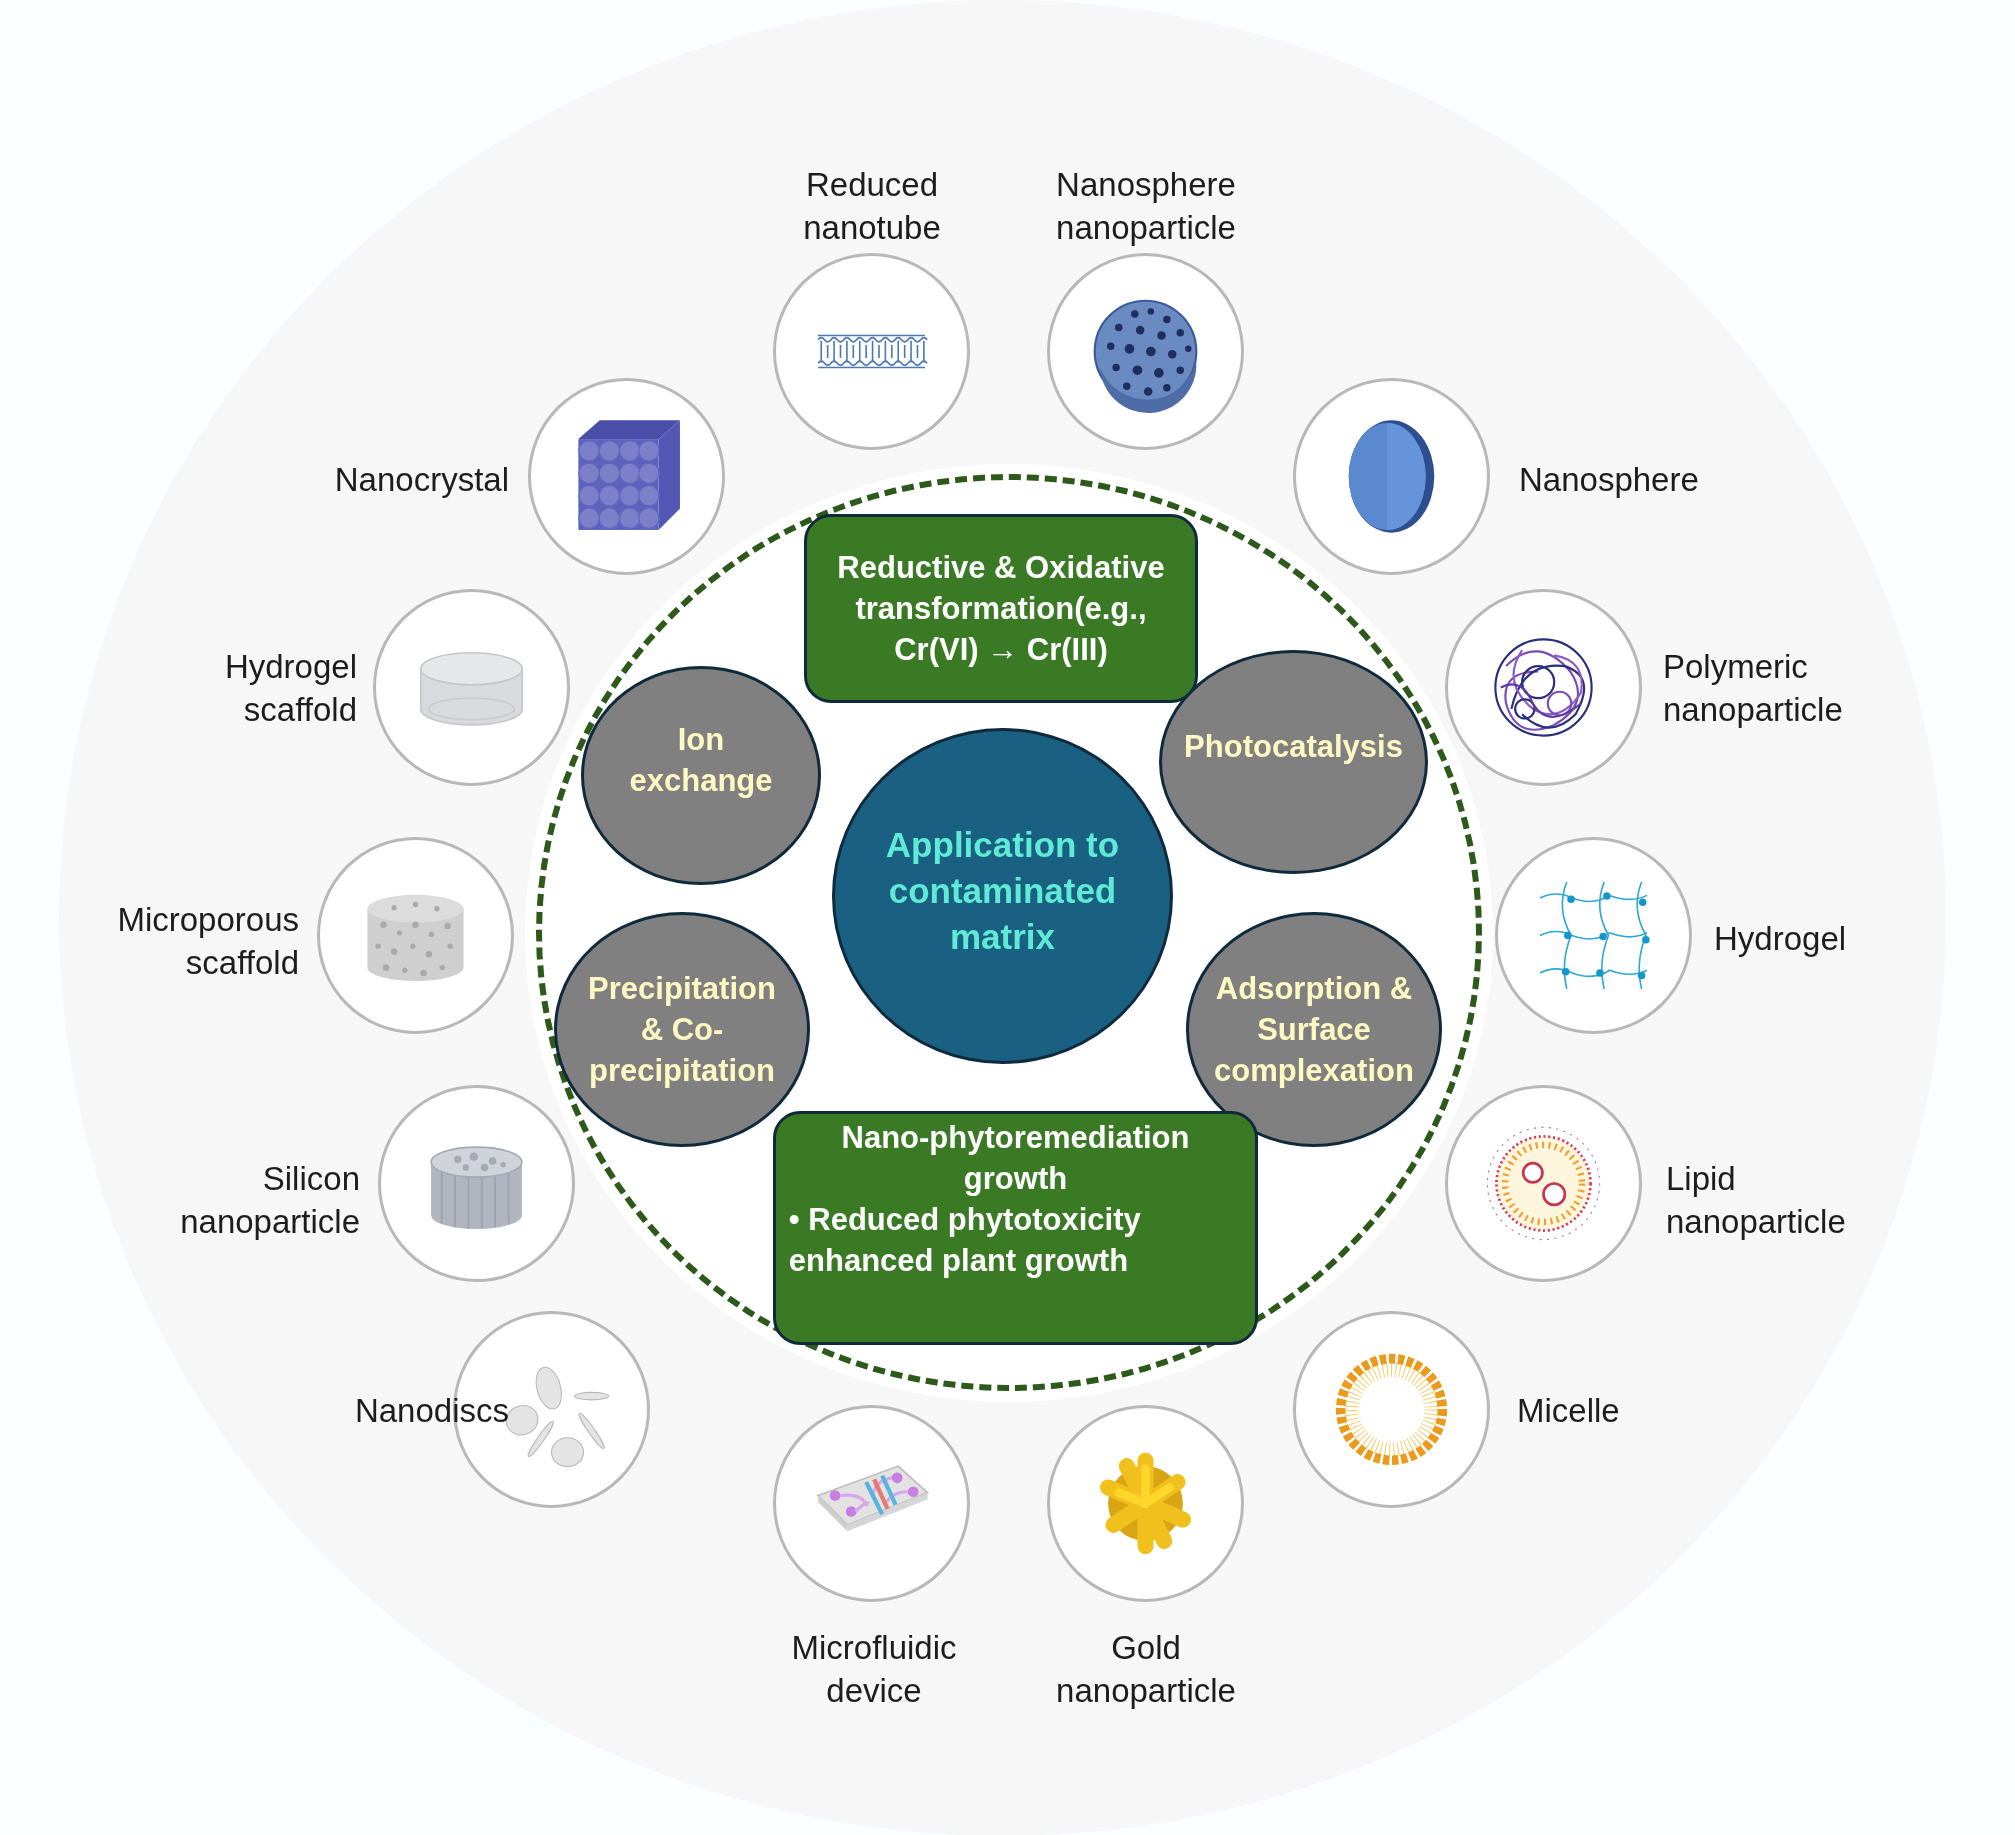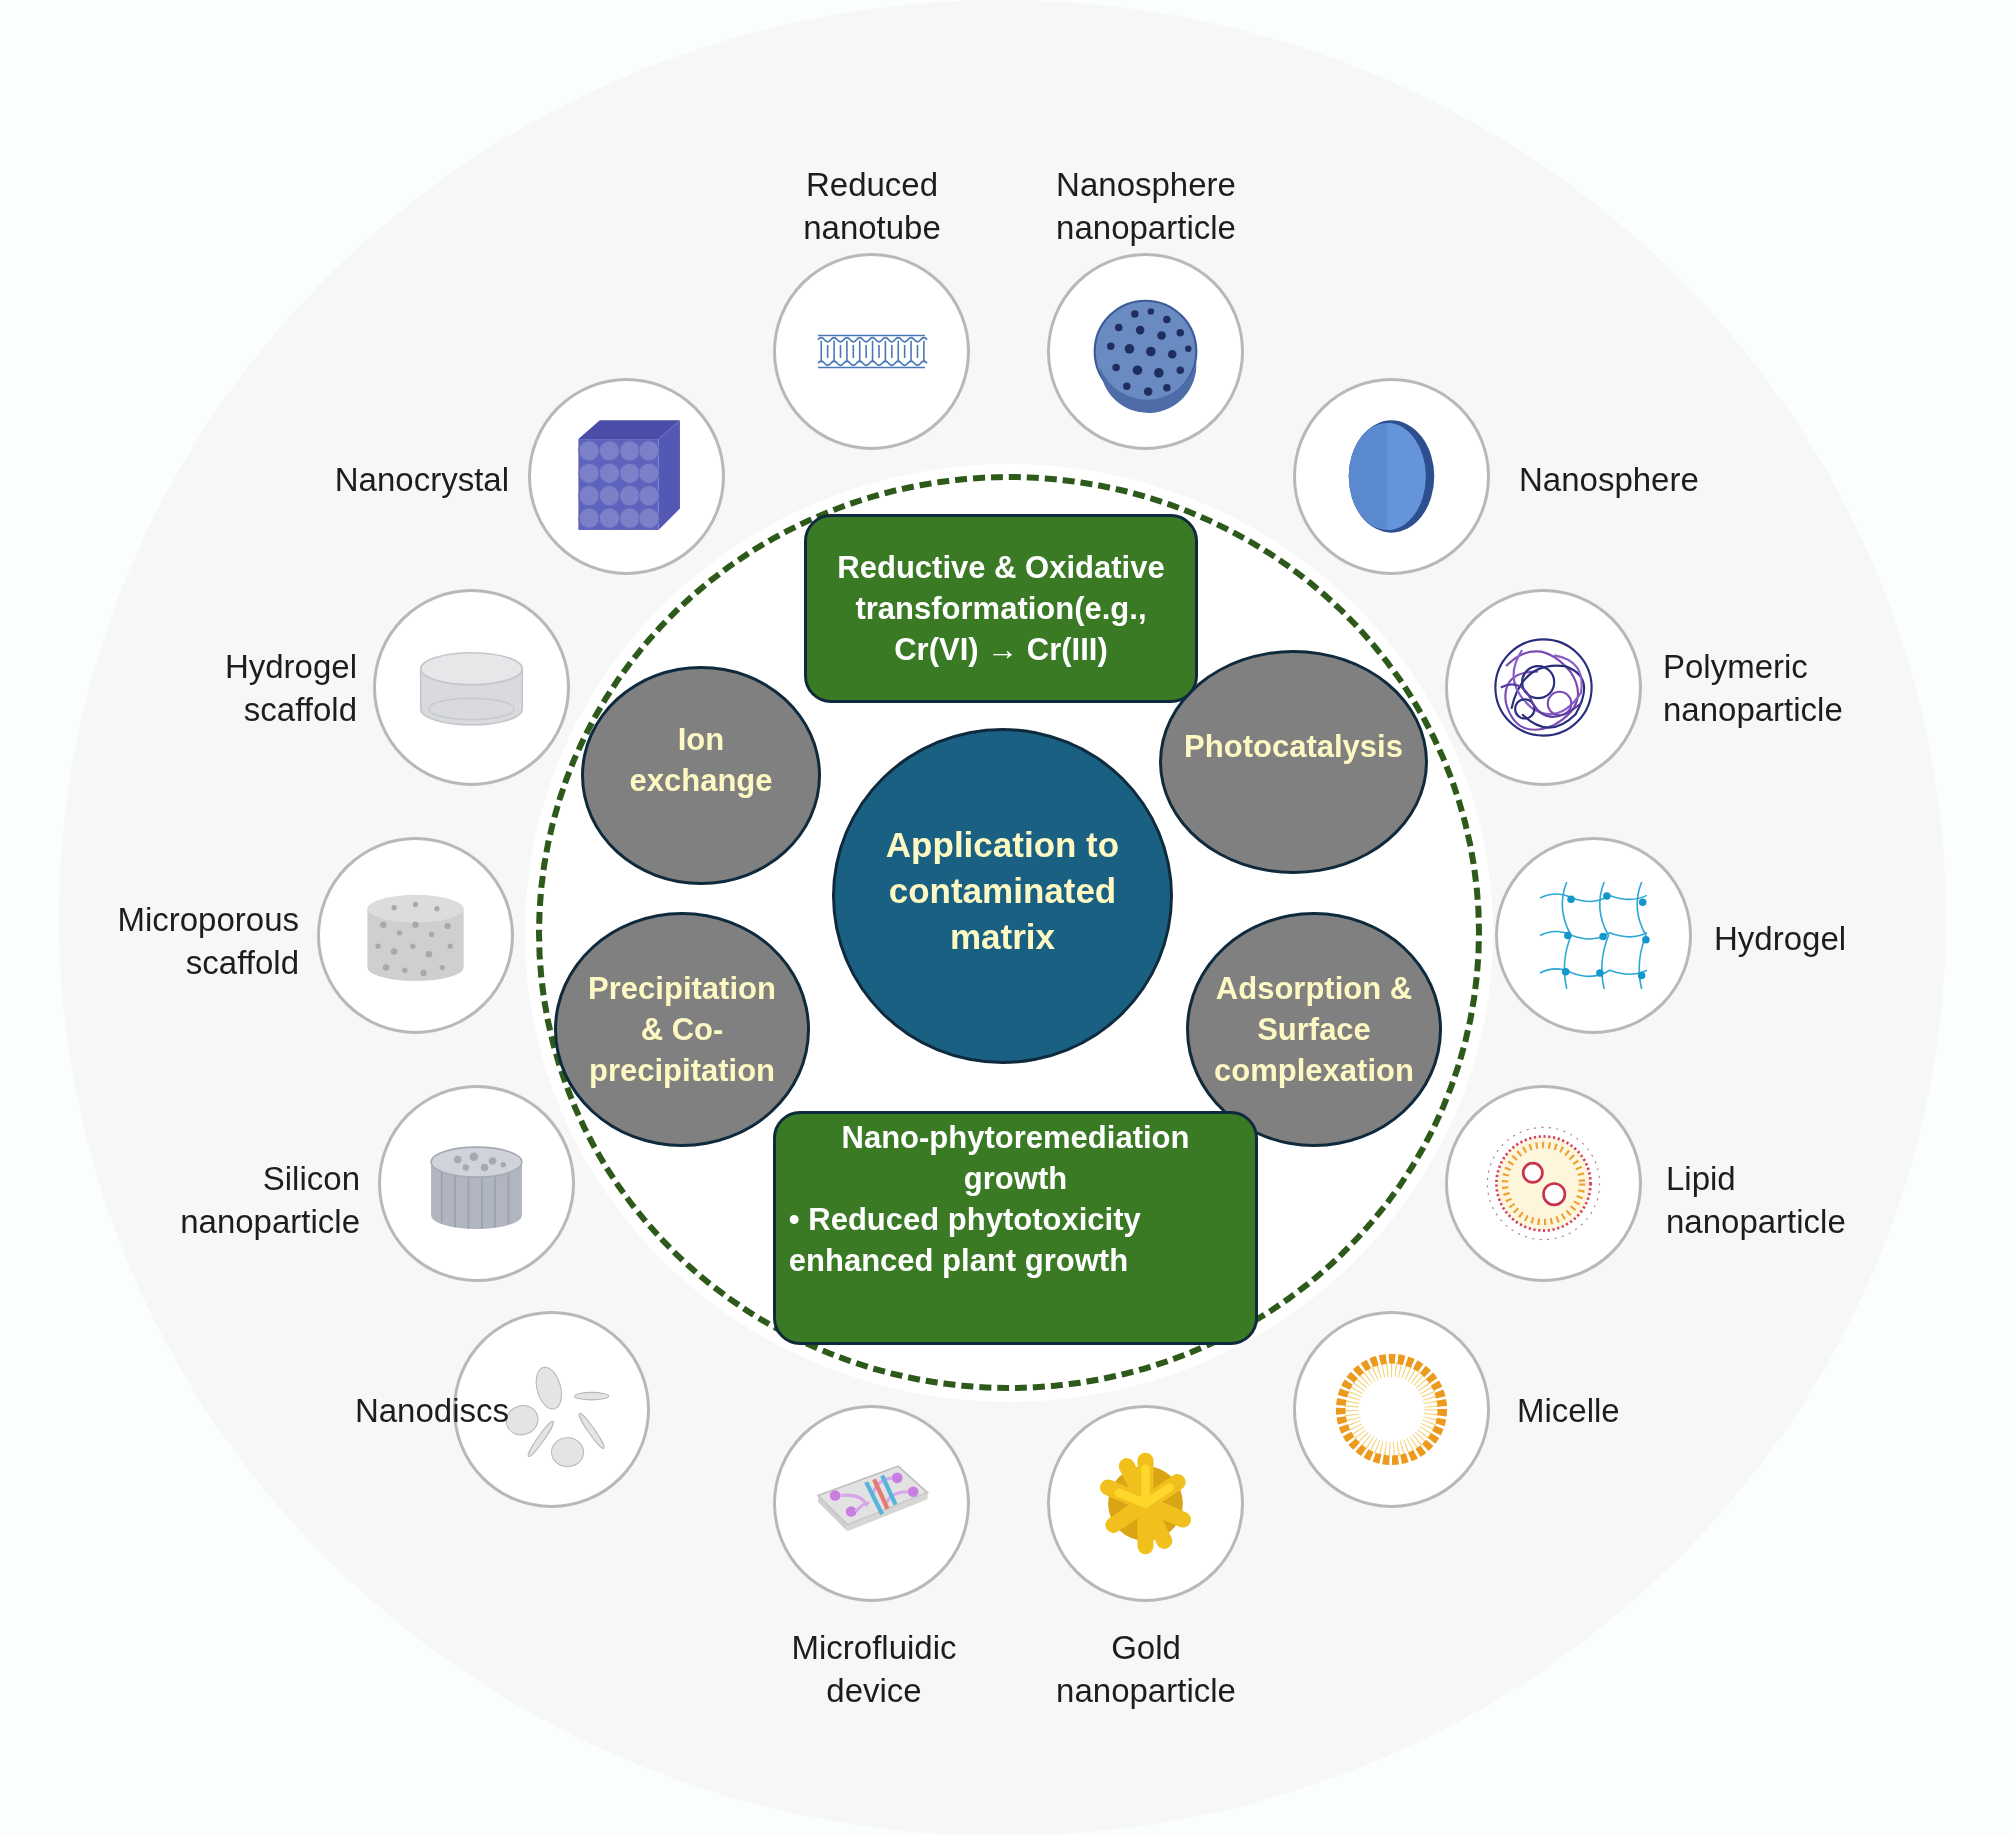--- a/index.html
+++ b/index.html
@@ -15,21 +15,21 @@
   .label { position:absolute; font-size:33px; color:#1d1d1d; line-height:43px; white-space:nowrap; }
   .label.c { text-align:center; transform:translateX(-50%); }
   .label.r { text-align:right; transform:translateX(-100%); }
   .label.l { text-align:left; }
   .mech { position:absolute; border-radius:50%; background:#808080; border:3.2px solid #0f2a3d; box-sizing:border-box;
           display:flex; align-items:center; justify-content:center; text-align:center;
           color:#fef9c3; font-weight:bold; font-size:31px; line-height:41px; }
   .center-hub { position:absolute; left:832px; top:728px; width:341px; height:336px; border-radius:50%;
                 background:#1a6083; border:3.2px solid #0f2a3d; box-sizing:border-box;
                 display:flex; align-items:center; justify-content:center; text-align:center;
-                color:#fef9c3; font-weight:bold; font-size:35px; line-height:46px; padding-bottom:10.7px; }
+                color:#5eead4; font-weight:bold; font-size:35px; line-height:46px; padding-bottom:10.7px; }
   .green-box { position:absolute; background:#3b7a25; border:3.2px solid #0f2a3d; border-radius:27px; box-sizing:border-box;
                color:#fff; font-weight:bold; text-align:center; }
   .gb-top { left:804px; top:514px; width:394px; height:189px; font-size:31px; line-height:41px; padding-top:30px; }
   .gb-bottom { left:773px; top:1111px; width:485px; height:234px; font-size:31px; line-height:41px; padding-top:3px; }
   .gb-bottom .li { text-align:left; padding-left:12.8px; }
 </style>
 </head>
 <body>
 
 <div class="outer-disc"></div>

